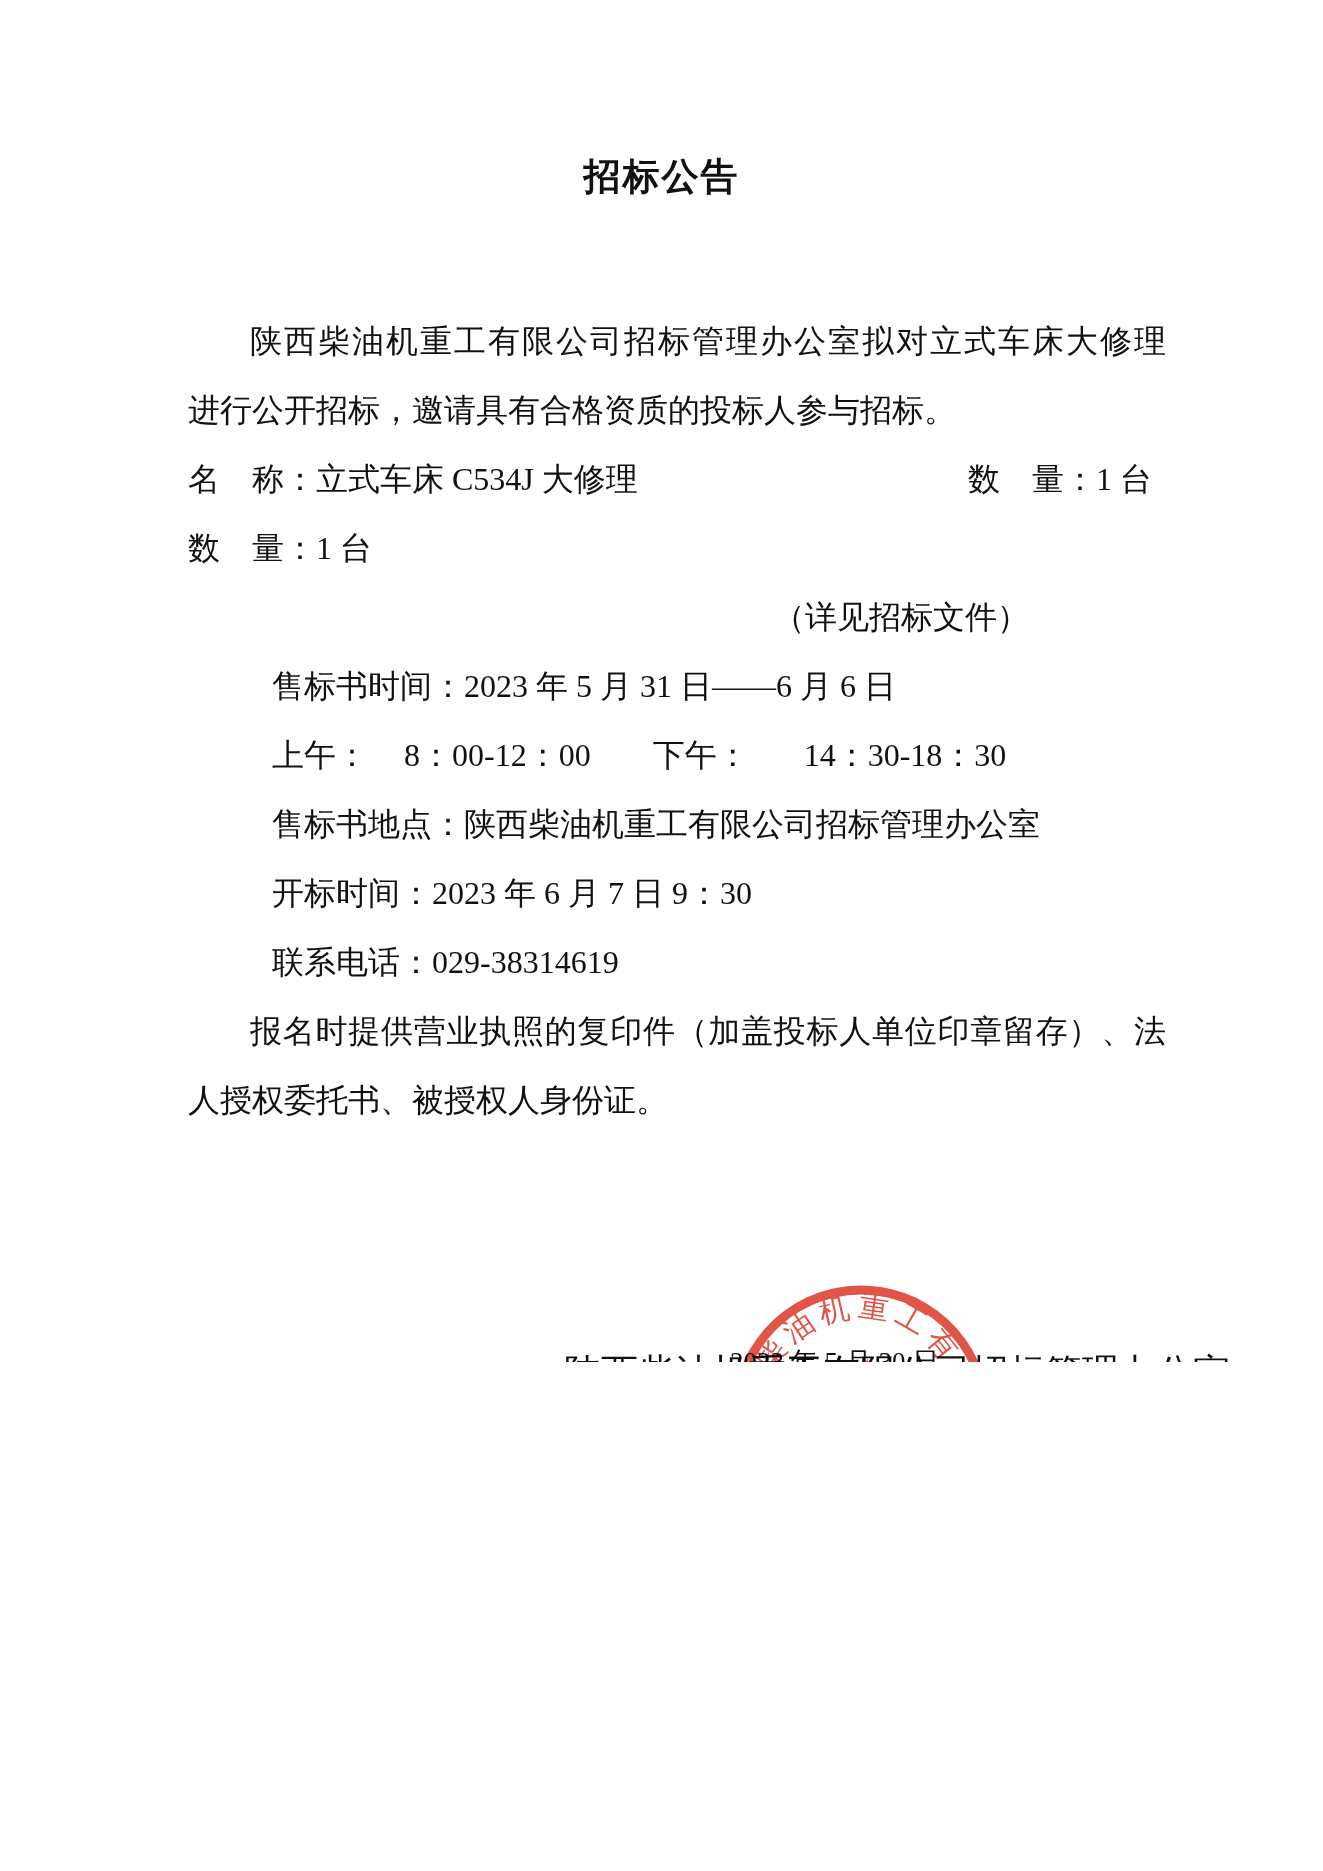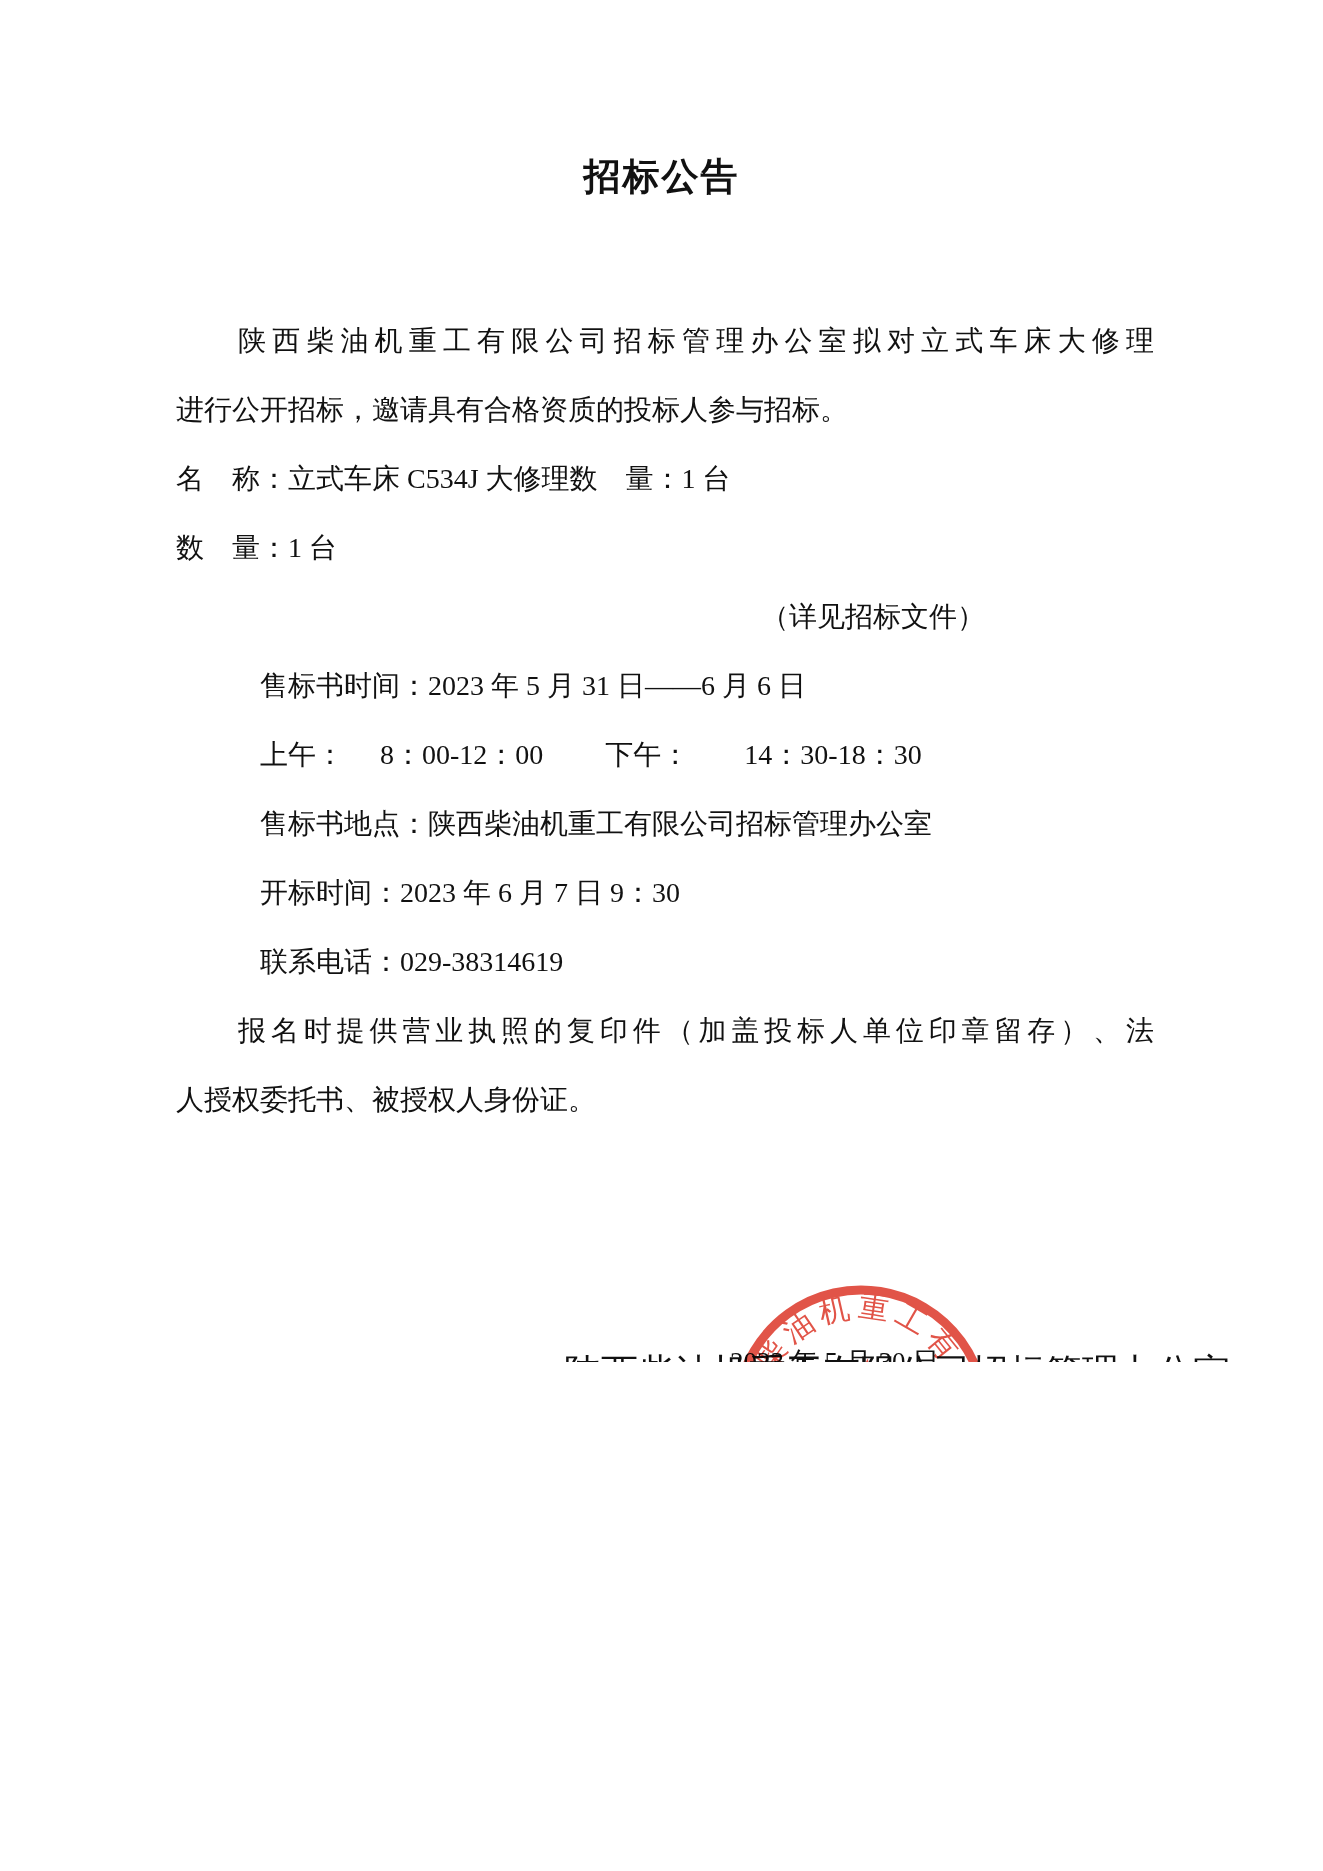--- a/index.html
+++ b/index.html
@@ -14,31 +14,31 @@
   .doc-title{
     position:absolute;left:0;top:152px;width:1323px;
     text-align:center;
     font-size:37px;font-weight:bold;
     letter-spacing:2px;
   }
   .body-area{
     position:absolute;left:172px;top:0;width:978px;
   }
   .line{
-    position:absolute;left:4px;width:978px;
-    font-size:28px;line-height:42px;white-space:nowrap;
+    position:absolute;left:16px;width:978px;
+    font-size:32px;line-height:42px;white-space:nowrap;
   }
   .justify-full{
     white-space:normal;
     text-align:justify;
     text-align-last:justify;
   }
   .indent2{text-indent:62px;}
   .indent-item{padding-left:84px;}
-  .item-row{display:flex;justify-content:flex-start;}
+  .item-row{display:flex;justify-content:space-between;}
   .item-qty{margin-right:14px;}
   .see-docs{padding-left:585px;}
   .t-morning{margin-left:36px;}
   .l-afternoon{margin-left:62px;}
   .t-afternoon{margin-left:55px;}
   .signature-line{
     position:absolute;left:564px;top:1348px;
     font-size:37px;white-space:nowrap;
   }
   .date-line{

